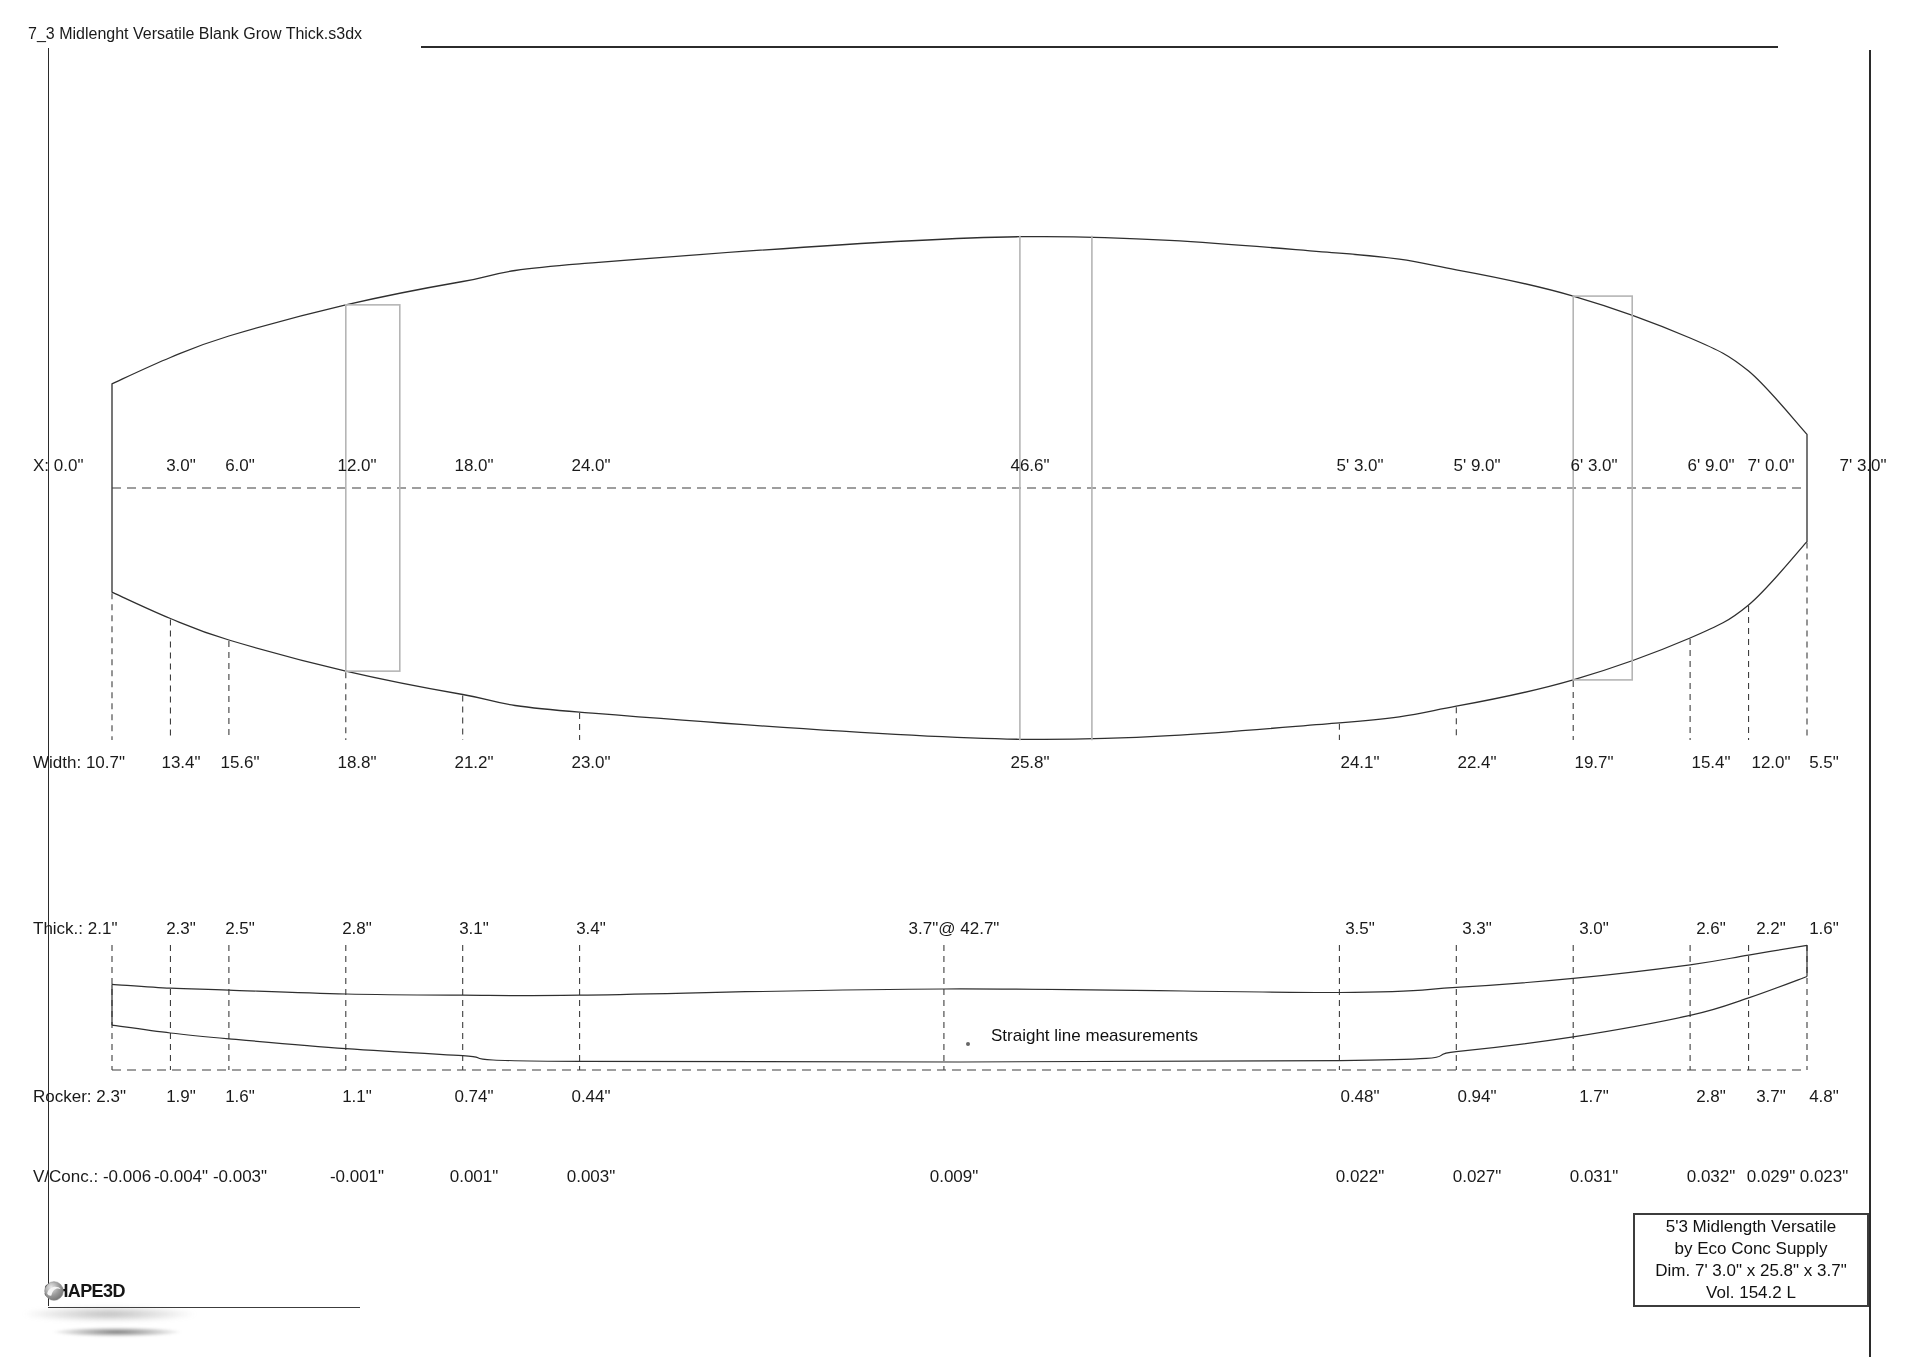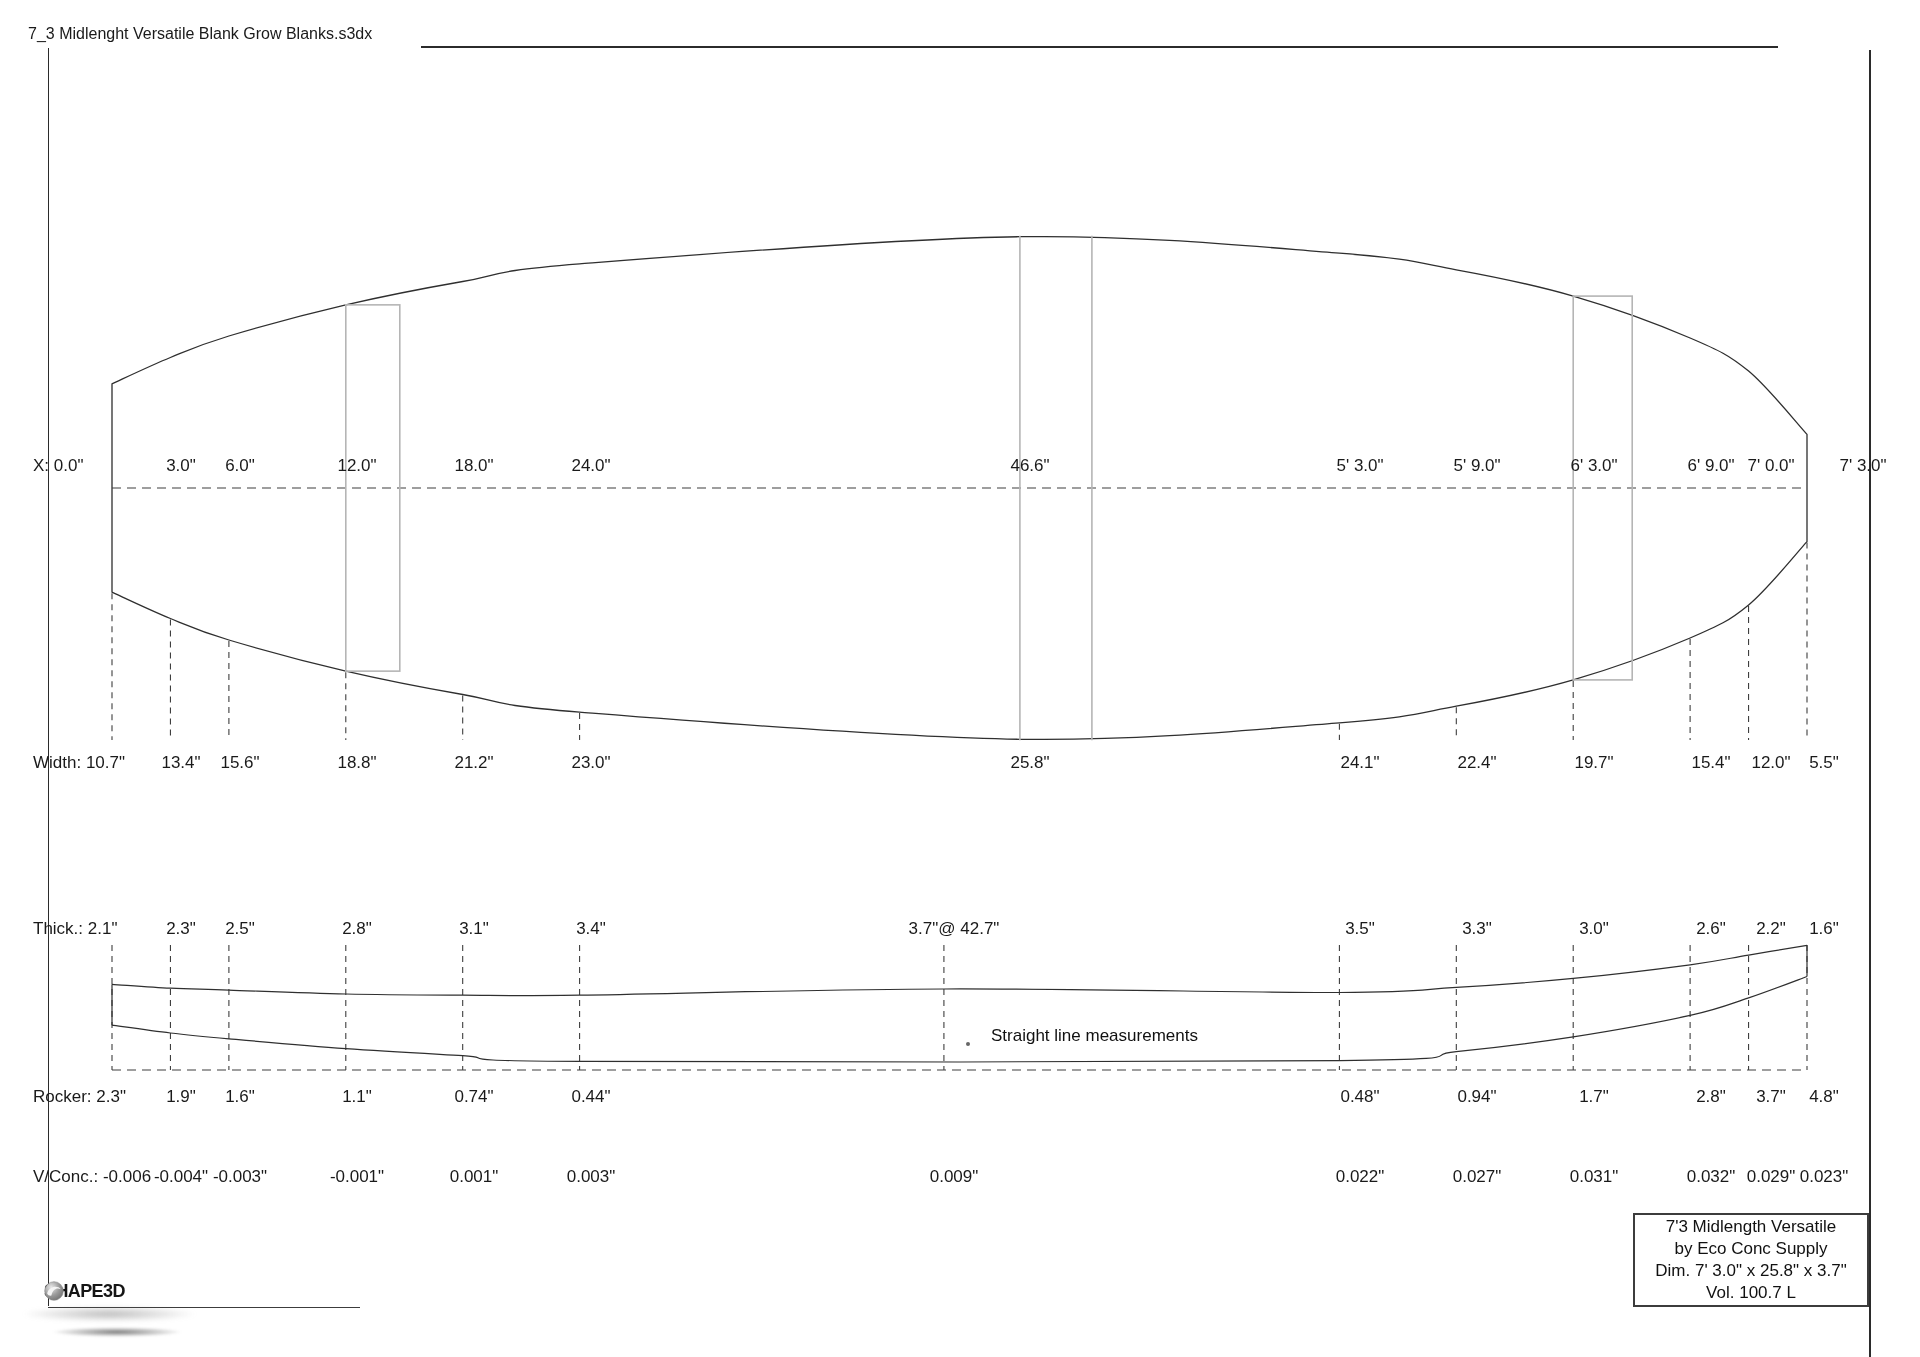--- a/index.html
+++ b/index.html
@@ -77,21 +77,21 @@
         <line x1="1748.551724137931" y1="945" x2="1748.551724137931" y2="1070" stroke="#3f3f3f" stroke-width="1.1" stroke-dasharray="6 5"></line>
         <line x1="1807" y1="945" x2="1807" y2="1070" stroke="#3f3f3f" stroke-width="1.1" stroke-dasharray="6 5"></line>
         <line x1="112" y1="1070" x2="1807" y2="1070" stroke="#3f3f3f" stroke-width="1.2" stroke-dasharray="9 6"></line>
         <path d="M112.0,984.3 C121.7,984.9 151.0,987.2 170.4,988.2 C189.9,989.1 199.7,989.1 228.9,990.1 C258.1,991.1 306.8,993.2 345.8,994.0 C384.8,994.9 423.7,995.0 462.7,995.2 C501.7,995.4 499.4,996.2 579.6,995.2 C659.8,994.1 817.3,989.4 943.9,989.0 C1070.6,988.5 1254.0,992.7 1339.4,992.5 C1424.8,992.2 1417.3,989.7 1456.3,987.4 C1495.3,985.1 1534.2,982.2 1573.2,978.4 C1612.2,974.7 1660.9,968.7 1690.1,964.8 C1719.3,960.9 1729.1,958.3 1748.6,955.1 C1768.0,951.8 1797.3,946.9 1807.0,945.3" fill="none" stroke="#2f2f2f" stroke-width="1.2"></path>
         <path d="M112.0,1025.2 C121.7,1026.5 151.0,1030.7 170.4,1033.0 C189.9,1035.3 199.7,1036.2 228.9,1038.8 C258.1,1041.4 306.8,1045.8 345.8,1048.6 C384.8,1051.4 423.7,1053.4 462.7,1055.6 C501.7,1057.7 433.5,1060.6 579.6,1061.4 C725.7,1062.3 1193.3,1062.3 1339.4,1060.6 C1485.5,1059.0 1417.3,1055.6 1456.3,1051.7 C1495.3,1047.7 1534.2,1042.9 1573.2,1036.9 C1612.2,1030.8 1660.9,1021.9 1690.1,1015.4 C1719.3,1009.0 1729.1,1004.4 1748.6,997.9 C1768.0,991.4 1797.3,980.1 1807.0,976.5" fill="none" stroke="#2f2f2f" stroke-width="1.2"></path>
         <line x1="112" y1="984.2758620689655" x2="112" y2="1025.1896551724137" stroke="#2f2f2f" stroke-width="1.2"></line>
         <line x1="1807" y1="945.3103448275862" x2="1807" y2="976.4827586206897" stroke="#2f2f2f" stroke-width="1.2"></line>
       </g>
   </svg>
 
-  <div class="title">7_3 Midlenght Versatile Blank Grow Blanks.s3dx</div>
+  <div class="title">7_3 Midlenght Versatile Blank Grow Thick.s3dx</div>
   <div class="title-underline"></div>
   <div id="border-left" class="v-border"></div>
   <div id="border-right" class="v-border"></div>
 
   <div class="mrow" id="row-x_row">
       <span style="left: 33px;">X: 0.0"</span>
       <span class="centered" style="left: 181px;">3.0"</span>
       <span class="centered" style="left: 240px;">6.0"</span>
       <span class="centered" style="left: 357px;">12.0"</span>
       <span class="centered" style="left: 474px;">18.0"</span>
@@ -163,24 +163,24 @@
       <span class="centered" style="left: 1771px;">0.029"</span>
       <span class="centered" style="left: 1824px;">0.023"</span>
     </div>
 
   <div class="note">
     <span class="note-dot"></span>
     <span class="note-text">Straight line measurements</span>
   </div>
 
   <div class="label-box">
-    <div>7'3 Midlength Versatile</div>
+    <div>5'3 Midlength Versatile</div>
     <div>by Eco Conc Supply</div>
     <div>Dim. 7' 3.0" x 25.8" x 3.7"</div>
-    <div>Vol. 100.7 L</div>
+    <div>Vol. 154.2 L</div>
   </div>
 
   <div class="logo">
     <svg class="logo-icon" viewBox="0 0 20 20">
       <defs>
         <radialGradient id="lg" cx="35%" cy="30%" r="80%">
           <stop offset="0%" stop-color="#e8e8e8"></stop>
           <stop offset="55%" stop-color="#9a9a9a"></stop>
           <stop offset="100%" stop-color="#6f6f6f"></stop>
         </radialGradient>

